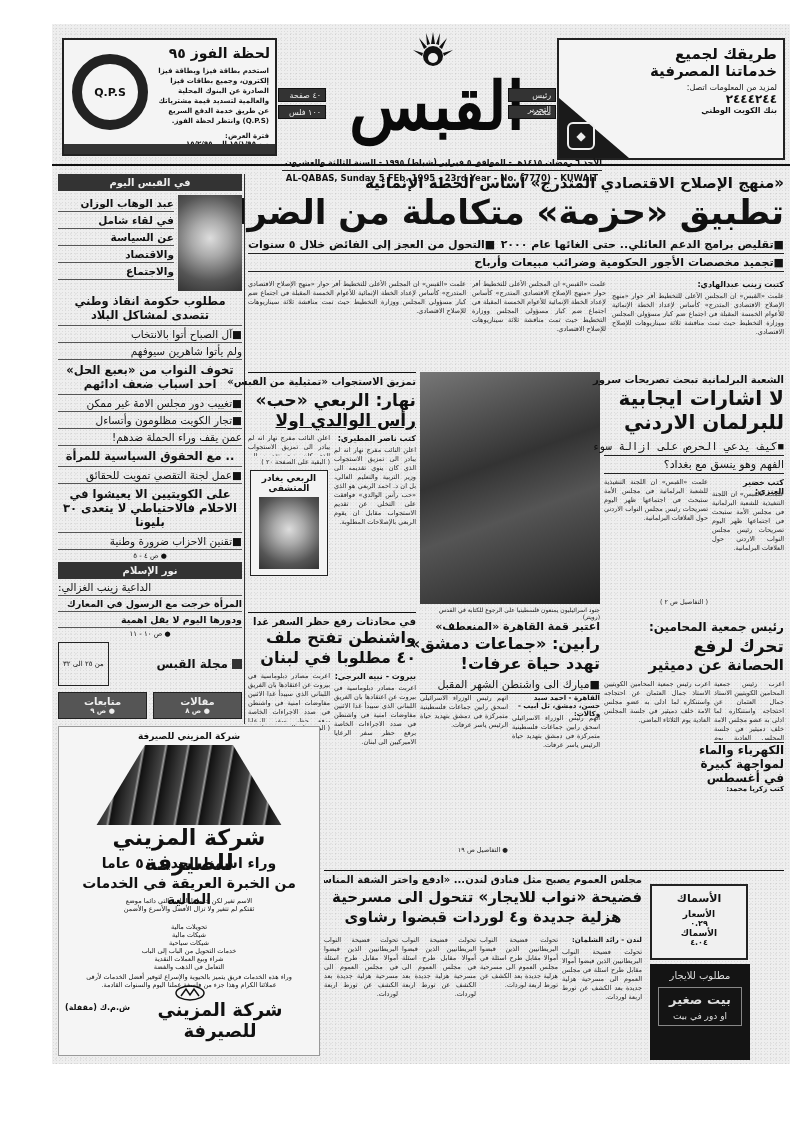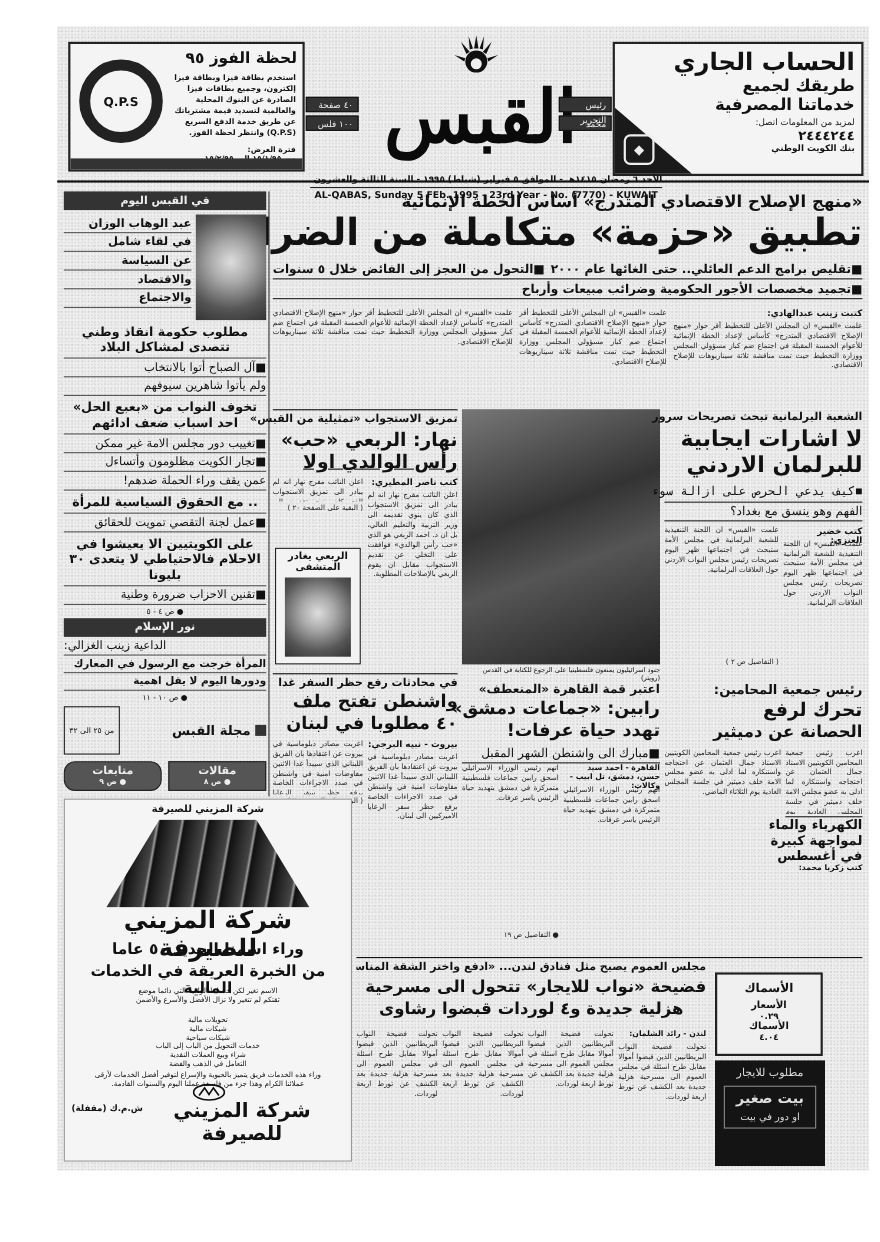--- a/index.html
+++ b/index.html
@@ -143,21 +143,20 @@
   </svg>
   <div class="abs mast-logo">القبس</div>
 
   <div class="abs" style="left:500px; top:64px; width:0;"></div>
   <div class="abs" style="left:456px; top:64px; width:48px;">
     <div class="price-box">رئيس التحرير</div>
     <div class="price-box" style="margin-top:3px">محمد جاسم الصقر</div>
   </div>
 
   <div class="abs ad-box ad-bank">
-    <div class="t1">الحساب الجاري</div>
     <div class="t2">طريقك لجميع</div>
     <div class="t2">خدماتنا المصرفية</div>
     <div class="t3">لمزيد من المعلومات اتصل:</div>
     <div class="t4">٢٤٤٤٢٤٤</div>
     <div class="t5">بنك الكويت الوطني</div>
     <div class="tri"></div>
     <div class="hex">◆</div>
   </div>
 
   <div class="abs dateline-ar">الأحد ٦ رمضان ١٤١٥هـ - الموافق ٥ فبراير (شباط) ١٩٩٥ - السنة الثالثة والعشرون - العدد ٧٧٧٠ - الكويت</div>
@@ -212,38 +211,38 @@
     <div style="display:flex; direction:rtl; align-items:center; gap:4px; margin:2px 0;">
       <span style="width:10px; height:10px; background:#333; display:inline-block;"></span>
       <span class="bold" style="font-size:12px;">مجلة القبس</span>
       <span style="border:1px solid #222; font-size:7px; padding:17px 4px; margin-right:auto;">من ٢٥ الى ٣٢</span>
     </div>
     <div style="display:flex; gap:6px; direction:rtl; margin-top:6px;">
       <div class="small-box" style="flex:1;">
         <div>مقالات</div>
         <div style="font-size:7px">● ص ٨</div>
       </div>
-      <div class="small-box" style="flex:1;border-radius:10px;">
+      <div class="small-box" style="flex:1;">
         <div>متابعات</div>
         <div style="font-size:7px">● ص ٩</div>
       </div>
     </div>
   </div>
 
   <div class="vr" style="left:192px; top:150px; height:550px;"></div>
 
   <div class="hr" style="left:196px; width:168px; top:348px; height:1px;"></div>
   <div class="abs kicker" style="left:196px; width:168px; top:352px; font-size:10px;">تمزيق الاستجواب «تمثيلية من القبس»</div>
   <div class="abs banner" style="left:196px; width:168px; top:366px; font-size:17px;">نهار: الربعي «حب»</div>
   <div class="abs banner" style="left:196px; width:168px; top:386px; font-size:17px;text-decoration:underline;">رأس الوالدي اولا</div>
   <div class="abs byline" style="left:282px; width:82px; top:410px;">كتب ناصر المطيري:</div>
   <div class="abs text-col" style="left:282px; width:82px; top:422px; height:158px;">اعلن النائب مفرج نهار انه لم يبادر الى تمزيق الاستجواب الذي كان ينوي تقديمه الى وزير التربية والتعليم العالي، بل ان د. احمد الربعي هو الذي «حب رأس الوالدي» فوافقت على التخلي عن تقديم الاستجواب مقابل ان يقوم الربعي بالإصلاحات المطلوبة.</div>
   <div class="abs text-col" style="left:196px; width:82px; top:410px; height:22px;">اعلن النائب مفرج نهار انه لم يبادر الى تمزيق الاستجواب الذي كان ينوي تقديمه الى وزير التربية والتعليم العالي، بل ان د. احمد الربعي هو الذي «حب رأس الوالدي» فوافقت على التخلي عن تقديم الاستجواب مقابل ان يقوم الربعي بالإصلاحات المطلوبة.</div>
   <div class="abs text-col" style="left:196px; width:82px; top:434px; height:10px;">( البقية على الصفحة ٢٠ )</div>
-  <div class="abs" style="left:198px; top:446px; width:78px; height:106px; border:1px solid #222; background:#f3f3f3;margin-top:28px;">
+  <div class="abs" style="left:198px; top:446px; width:78px; height:106px; border:1px solid #222; background:#f3f3f3;">
     <div class="bold" style="font-size:9px; text-align:center; direction:rtl; padding:2px;">الربعي يغادر المتشفى</div>
     <div class="photo-light" style="margin:2px auto; width:60px; height:72px;"></div>
   </div>
 
   <div class="abs photo" style="left:368px; top:348px; width:180px; height:232px;"></div>
   <div class="abs" style="left:368px; top:582px; width:180px; font-size:6px; direction:rtl; text-align:right;">جنود اسرائيليون يمنعون فلسطينيا على الرجوع للكتابة في القدس (رويتر)</div>
 
   <div class="abs kicker" style="left:552px; right:6px; top:350px; font-size:10px;">الشعبة البرلمانية تبحث تصريحات سرور</div>
   <div class="abs banner" style="left:552px; right:6px; top:386px; font-size:20px;">للبرلمان الاردني</div>
   <div class="abs banner" style="left:552px; right:6px; top:362px; font-size:20px;">لا اشارات ايجابية</div>

